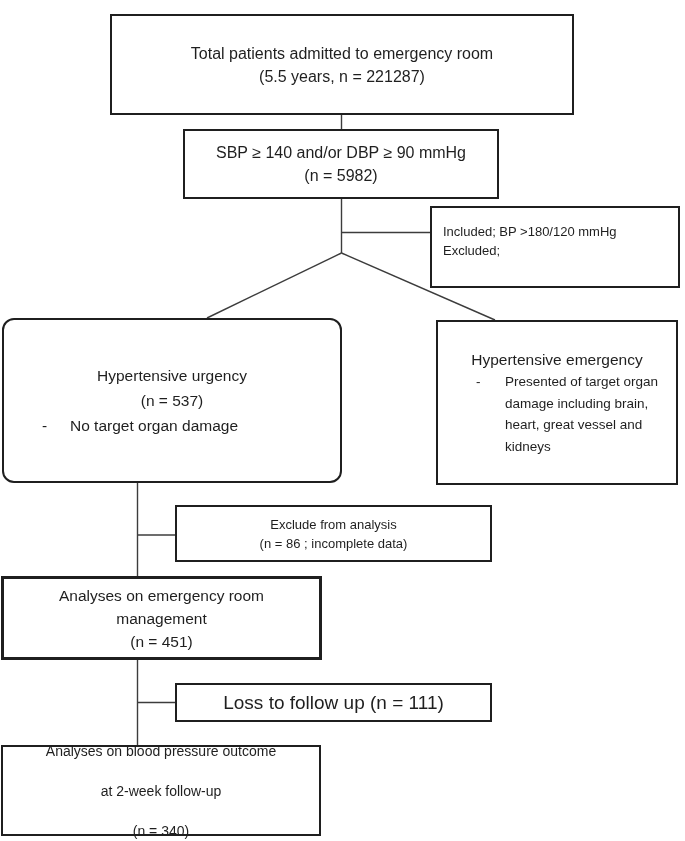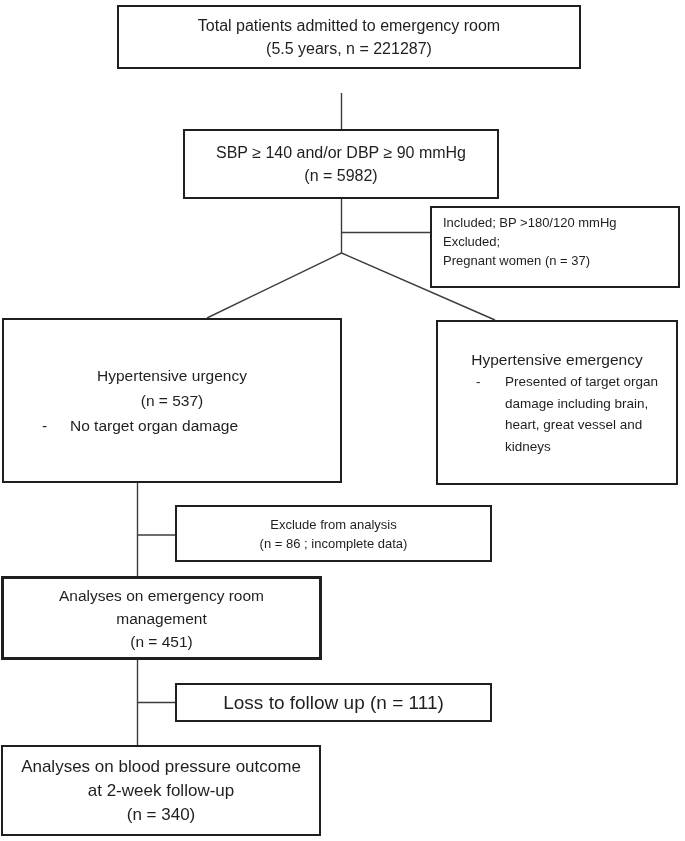--- a/index.html
+++ b/index.html
@@ -21,30 +21,30 @@
   .box {
     position: absolute;
     box-sizing: border-box;
     background: #ffffff;
     border: 2px solid #1f1f1f;
     display: flex;
     flex-direction: column;
     justify-content: center;
     text-align: center;
   }
-  .b-total      { left: 110px; top: 5px;   width: 464px; height: 64px;  font-size: 16px;   line-height: 23px; margin-left: 7px; }
+  .b-total      { left: 110px; top: 14px;   width: 464px; height: 101px;  font-size: 16px;   line-height: 23px; }
   .b-sbp        { left: 183px; top: 129px; width: 316px; height: 70px;  font-size: 16px;   line-height: 23px; }
   .b-criteria   { left: 430px; top: 206px; width: 250px; height: 82px;  font-size: 13px;   line-height: 19px;
                   text-align: left; justify-content: center; padding: 3px 6px 15px 11px; }
-  .b-urgency    { left: 2px;   top: 318px; width: 340px; height: 165px; font-size: 15.5px; line-height: 25px; }
+  .b-urgency    { left: 2px;   top: 318px; width: 340px; height: 165px; font-size: 15.5px; line-height: 25px; border-radius: 12px; }
   .b-emergency  { left: 436px; top: 320px; width: 242px; height: 165px; font-size: 15.5px; line-height: 23px; }
   .b-exclude    { left: 175px; top: 505px; width: 317px; height: 57px;  font-size: 13px;   line-height: 19px; border-width: 2.5px; }
   .b-management { left: 1px;   top: 576px; width: 321px; height: 84px;  font-size: 15.5px; line-height: 23px; border-width: 3px; }
   .b-loss       { left: 175px; top: 683px; width: 317px; height: 39px;  font-size: 19px;   line-height: 19px; }
-  .b-outcome    { left: 1px;   top: 745px; width: 320px; height: 91px;  font-size: 17px; line-height: 24px; border-width: 2.5px; }
+  .b-outcome    { left: 1px;   top: 745px; width: 320px; height: 91px;  font-size: 14px; line-height: 24px; border-width: 2.5px; gap: 16px; }
   .bullet { display: flex; text-align: left; padding-left: 38px; }
   .bullet .dash { width: 28px; flex: none; }
   .bullet .text { flex: none; }
   .b-emergency .bullet { font-size: 13.5px; line-height: 21.5px; padding-left: 38px; }
   .b-emergency .bullet .dash { width: 29px; }
   .b-emergency .bullet .text { width: 172px; }
 </style>
 </head>
 <body>
 
@@ -68,21 +68,20 @@
   </div>
 
   <div class="box b-sbp">
     <div>SBP ≥ 140 and/or DBP ≥ 90 mmHg</div>
     <div>(n = 5982)</div>
   </div>
 
   <div class="box b-criteria">
     <div>Included; BP &gt;180/120 mmHg</div>
     <div>Excluded;</div>
-    <div>Pregnant women (n = 37)</div>
   </div>
 
   <div class="box b-urgency">
     <div>Hypertensive urgency</div>
     <div>(n = 537)</div>
     <div class="bullet">
       <span class="dash">-</span>
       <span class="text">No target organ damage</span>
     </div>
   </div>

